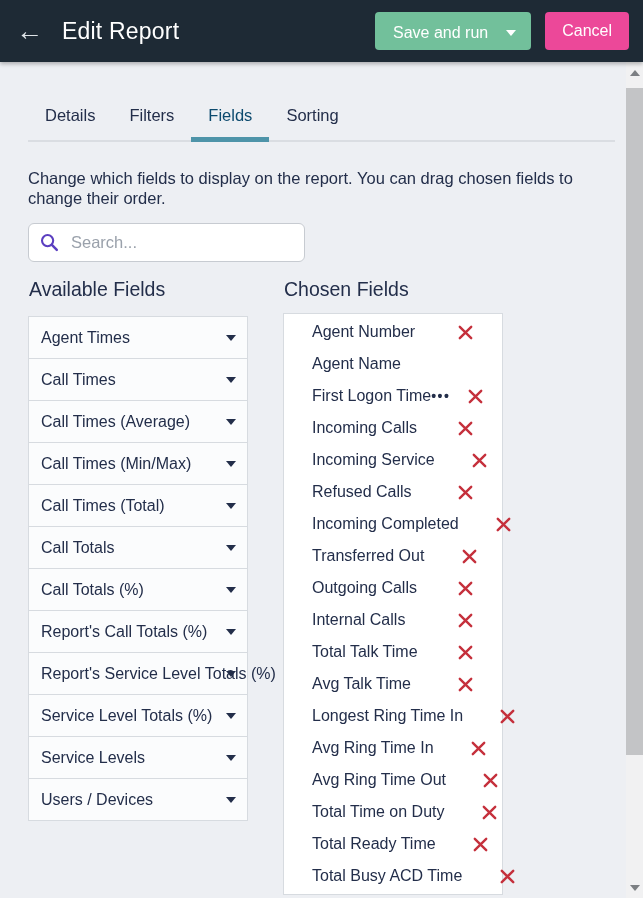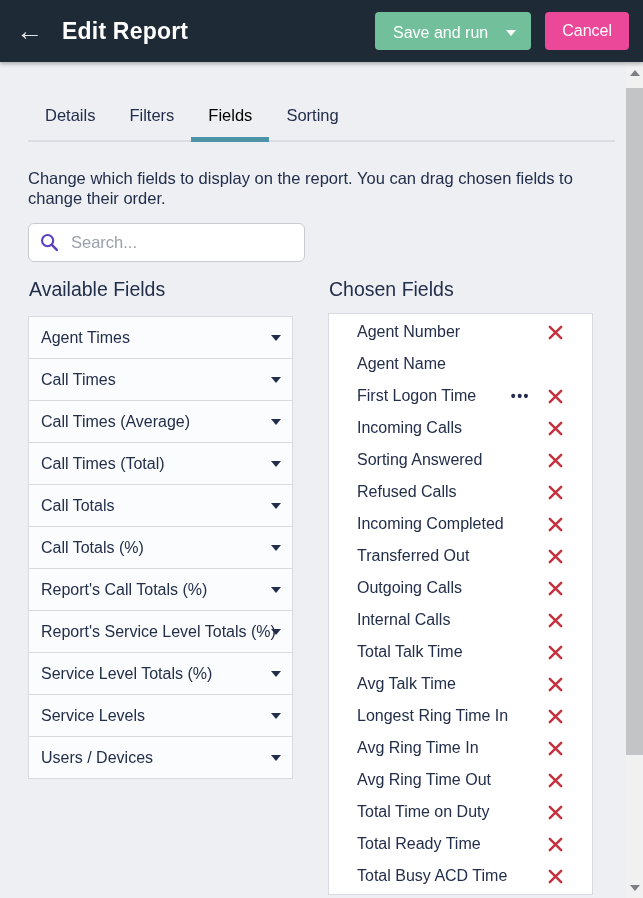--- a/index.html
+++ b/index.html
@@ -3,48 +3,48 @@
 <meta charset="utf-8">
 <style>
   html,body{margin:0;padding:0;}
   .page{position:relative;width:643px;height:898px;background:#edeff3;overflow:hidden;
         font-family:"Liberation Sans",sans-serif;-webkit-font-smoothing:antialiased;}
 
   
   .topbar{height:62px;background:#1e2a35;display:flex;align-items:center;
           padding:0 14px 0 16px;position:relative;z-index:3;box-shadow:0 2px 4px rgba(0,0,0,.28);}
   .back{color:#dfe4e8;font-size:27px;line-height:1;width:34px;cursor:pointer;border:none;background:none;padding:0;text-align:left;}
-  .title{color:#ffffff;font-size:23px;font-weight:700;margin-left:12px;letter-spacing:.2px;}
+  .title{color:#ffffff;font-size:23px;font-weight:400;margin-left:12px;letter-spacing:.2px;}
   .actions{margin-left:auto;display:flex;gap:14px;align-items:center;}
   .btn{border:none;border-radius:4px;height:38px;font-size:16px;color:#fff;cursor:pointer;
        font-family:"Liberation Sans",sans-serif;}
   .btn-save{background:#72c09b;display:flex;align-items:center;padding:4px 15px 0 18px;gap:18px;text-align:center;}
   .caret-dn-white{width:0;height:0;border-left:5px solid transparent;border-right:5px solid transparent;border-top:6px solid #ffffff;}
   .btn-cancel{background:#ec4899;padding:0 17px;}
 
   .content{padding:0 28px;}
 
   
   .tabs{display:flex;margin-top:32px;border-bottom:2px solid #dadde2;}
   .tab{padding:12px 17px 15px;font-size:16.5px;color:#232e4a;position:relative;cursor:pointer;}
-  .tab.active{color:#000000;}
+  .tab.active{color:#0c4a6e;}
   .tab.active::after{content:"";position:absolute;left:0;right:0;bottom:-2px;height:5px;background:#4e94a9;}
 
   .intro{margin-top:26px;font-size:16.5px;line-height:20px;color:#232e4a;max-width:586px;}
 
   
   .searchbox{margin-top:15px;width:277px;height:39px;background:#fff;border:1px solid #c7cbd1;
              border-radius:6px;display:flex;align-items:center;padding:0 11px;box-sizing:border-box;}
   .searchbox input{border:none;outline:none;flex:1;margin-left:10px;font-size:16.5px;color:#232e4a;
                    background:transparent;font-family:"Liberation Sans",sans-serif;min-width:0;}
   .searchbox input::placeholder{color:#9aa1ab;}
 
   
   .columns{display:flex;gap:35px;margin-top:16px;align-items:flex-start;}
-  .col{width:265px;flex:none;}
+  .col{width:220px;flex:none;}
   .col-heading{font-size:19.5px;font-weight:500;color:#232e4a;margin:0 0 12px 1px;}
 
   
   .acc-list{margin-top:16px;}
   .acc-item{box-sizing:border-box;height:43px;background:#fbfcfd;border:1px solid #d7dbe0;margin-top:-1px;
             display:flex;align-items:center;padding:0 0 0 12px;font-size:16px;color:#232e4a;
             position:relative;cursor:pointer;white-space:nowrap;}
   .caret-dn-dark{position:absolute;right:11px;top:50%;margin-top:-3px;width:0;height:0;
                  border-left:5.5px solid transparent;border-right:5.5px solid transparent;border-top:6.5px solid #232e4a;}
 
@@ -116,20 +116,24 @@
               <span>Call Times</span>
               <span class="caret-dn-dark"></span>
             </div>
 
 
             <div class="acc-item">
               <span>Call Times (Average)</span>
               <span class="caret-dn-dark"></span>
             </div>
 
+            <div class="acc-item">
+              <span>Call Times (Min/Max)</span>
+              <span class="caret-dn-dark"></span>
+            </div>
 
             <div class="acc-item">
               <span>Call Times (Total)</span>
               <span class="caret-dn-dark"></span>
             </div>
 
             <div class="acc-item">
               <span>Call Totals</span>
               <span class="caret-dn-dark"></span>
             </div>
@@ -205,21 +209,21 @@
               <span class="chosen-label">Incoming Calls</span>
               <span class="menu-dots" style="visibility: hidden;">•••</span>
               <span class="remove-x">
                 <svg width="17" height="17" viewBox="0 0 17 17">
                   <path d="M2.8 2.8 L14.2 14.2 M14.2 2.8 L2.8 14.2" stroke="#c5303c" stroke-width="2.4" stroke-linecap="round" fill="none"></path>
                 </svg>
               </span>
             </div>
 
             <div class="chosen-item">
-              <span class="chosen-label">Sorting Answered</span>
+              <span class="chosen-label">Incoming Service</span>
               <span class="menu-dots" style="visibility: hidden;">•••</span>
               <span class="remove-x">
                 <svg width="17" height="17" viewBox="0 0 17 17">
                   <path d="M2.8 2.8 L14.2 14.2 M14.2 2.8 L2.8 14.2" stroke="#c5303c" stroke-width="2.4" stroke-linecap="round" fill="none"></path>
                 </svg>
               </span>
             </div>
 
             <div class="chosen-item">
               <span class="chosen-label">Refused Calls</span>

